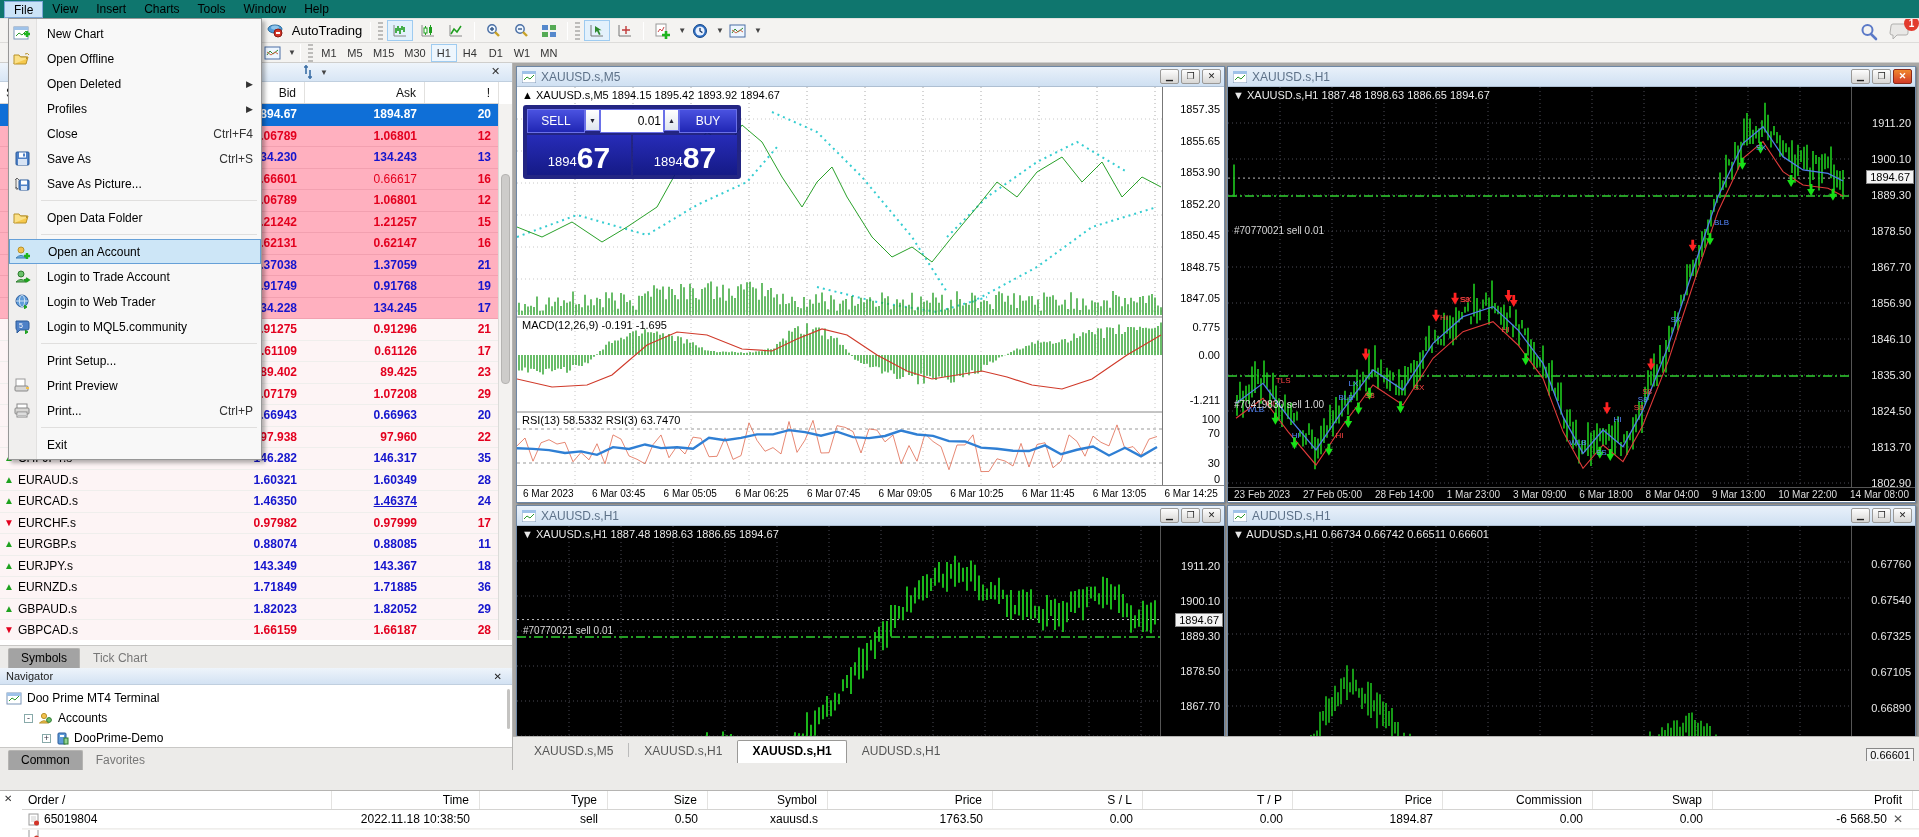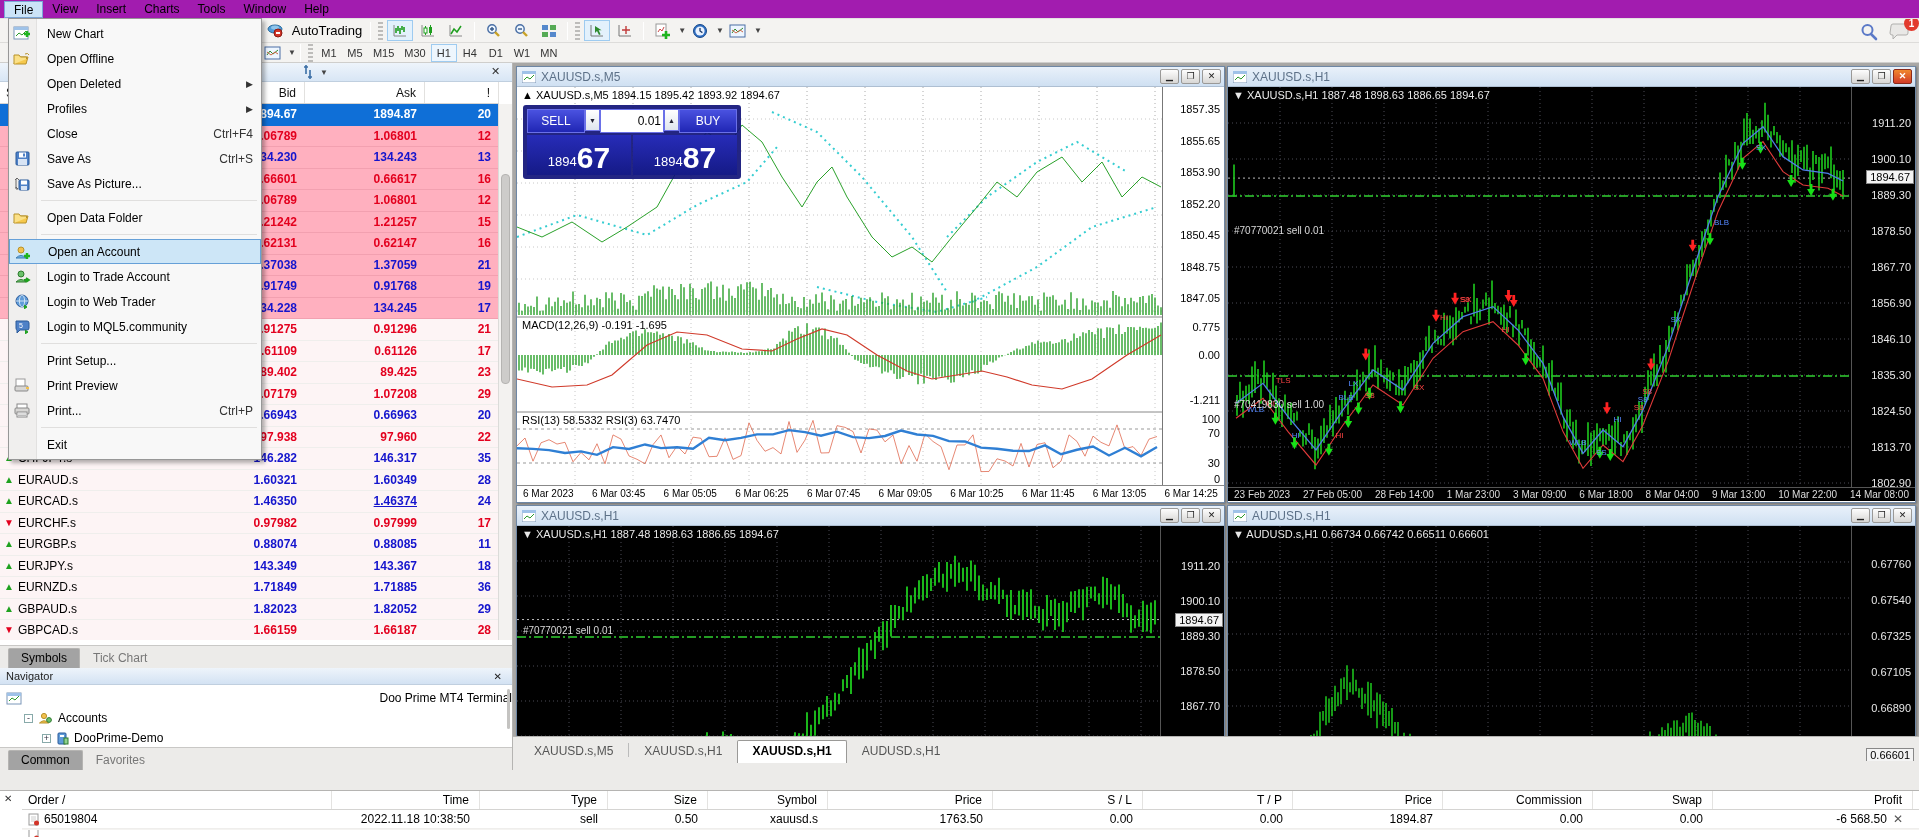--- a/index.html
+++ b/index.html
@@ -1,19 +1,19 @@
 <!DOCTYPE html>
 <html><head>
 <meta charset="utf-8">
 <style>
 *{box-sizing:border-box;margin:0;padding:0}
 html,body{width:1919px;height:837px;overflow:hidden}
 body{font-family:"Liberation Sans",sans-serif;font-size:12px;background:#ecebe9;position:relative;color:#000}
 
-#menubar{position:absolute;left:0;top:0;width:100%;height:19px;background:#a21caf;border-bottom:1px solid #e3e2e0;display:flex;align-items:center;padding-left:4px;z-index:50}
+#menubar{position:absolute;left:0;top:0;width:100%;height:19px;background:#0f766e;border-bottom:1px solid #e3e2e0;display:flex;align-items:center;padding-left:4px;z-index:50}
 .menu-item{padding:1px 9px;height:17px;line-height:15px;cursor:default}
 .menu-item.active{background:#cbe3f7;border:1px solid #7da7d8}
 
 #tb1{position:absolute;left:0;top:19px;width:100%;height:24px;background:#f4f3f1;border-bottom:1px solid #dddcda;display:flex;align-items:center;padding-left:6px}
 #tb2{position:absolute;left:0;top:43px;width:100%;height:20px;background:#f4f3f1;border-bottom:1px solid #cfcecc;display:flex;align-items:center;padding-left:6px}
 .tbi{width:26px;height:21px;display:flex;align-items:center;justify-content:center;border:1px solid transparent;margin:0 1px}
 .tbi.boxed{border:1px solid #9ecbf0;background:#e3f1fc}
 .tbsep{width:1px;height:18px;background:#c9c8c6;border-right:1px solid #fff;margin:0 4px}
 .tbgrip{width:5px;height:18px;margin:0 3px;background:repeating-linear-gradient(to bottom,#bdbcba 0 2px,transparent 2px 4px)}
 .tbtext{margin:0 4px 0 2px;font-size:13px}
@@ -342,21 +342,21 @@
         </span>
         <span class="mwc t-blue" style="width: 127px; font-weight: bold;">134.230</span>
         <span class="mwc t-blue" style="width: 120px; font-weight: bold;">134.243</span>
         <span class="mwc t-blue" style="width: 74px; font-weight: bold;">13</span>
       </div>
       <div class="mwr pink">
         <span class="mwc sym " style="width: 178px; font-weight: bold;">
           <span style="color: rgb(0, 0, 0); font-weight: normal;"></span>
         </span>
         <span class="mwc t-red" style="width: 127px; font-weight: bold;">0.66601</span>
-        <span class="mwc t-red" style="width: 120px; font-weight: bold;">0.66617</span>
+        <span class="mwc t-red" style="width: 120px; font-weight: normal;">0.66617</span>
         <span class="mwc t-red" style="width: 74px; font-weight: bold;">16</span>
       </div>
       <div class="mwr pink">
         <span class="mwc sym " style="width: 178px; font-weight: bold;">
           <span style="color: rgb(0, 0, 0); font-weight: normal;"></span>
         </span>
         <span class="mwc t-red" style="width: 127px; font-weight: bold;">1.06789</span>
         <span class="mwc t-red" style="width: 120px; font-weight: bold;">1.06801</span>
         <span class="mwc t-red" style="width: 74px; font-weight: bold;">12</span>
       </div>
@@ -539,21 +539,21 @@
     </div>
 </div>
 
 <div id="nav">
   <div id="nav-cap">
     <span>Navigator</span>
     <span id="nav-close">✕</span>
   </div>
   <div id="nav-tree">
       <div id="nav-scroll"></div>
-      <div class="tree-row" style="padding-left: 6px; justify-content: space-between;">
+      <div class="tree-row" style="padding-left: 6px;">
         <span>
           <svg width="16" height="13" viewBox="0 0 16 13">
             <rect x="1" y="1" width="14" height="11" fill="#fff" stroke="#7a96b8"></rect>
             <rect x="1" y="1" width="14" height="3" fill="#9fc2e8"></rect>
             <polyline points="3,9 6,6 9,8 13,4" fill="none" stroke="#2a9a2a"></polyline>
           </svg>
         </span>
         <span>Doo Prime MT4 Terminal</span>
       </div>
       <div class="tree-row" style="padding-left: 24px;">

